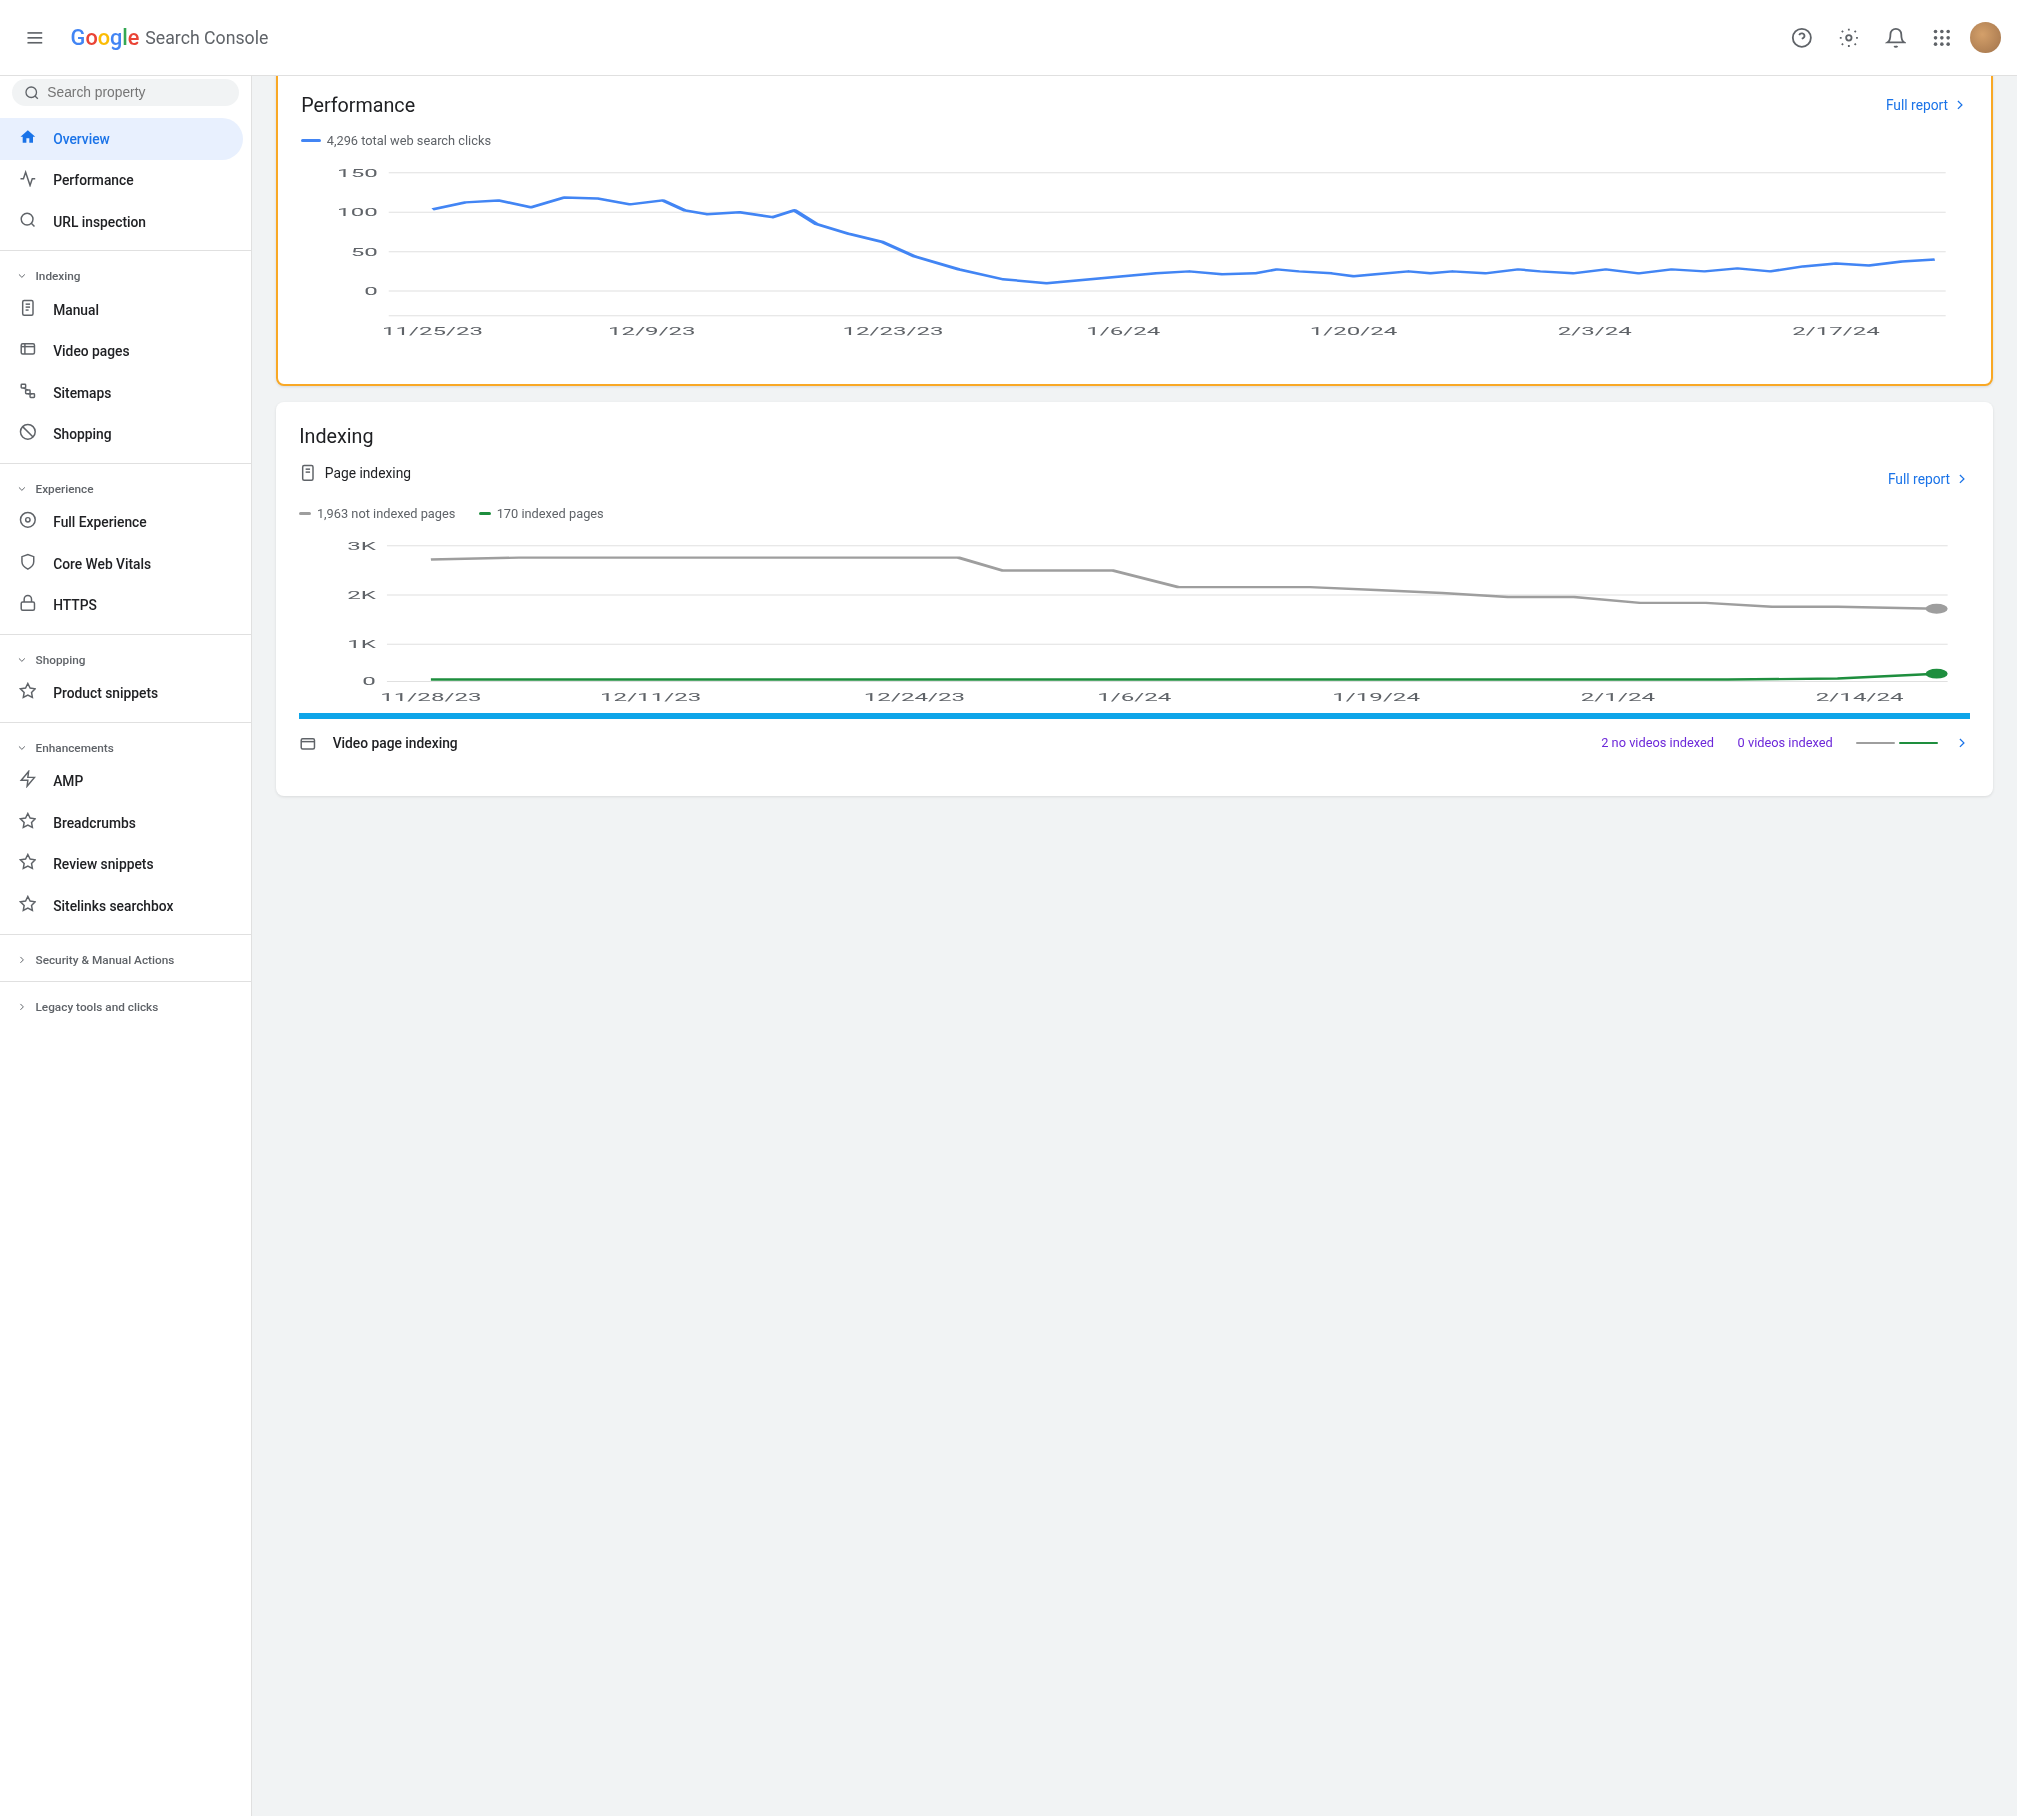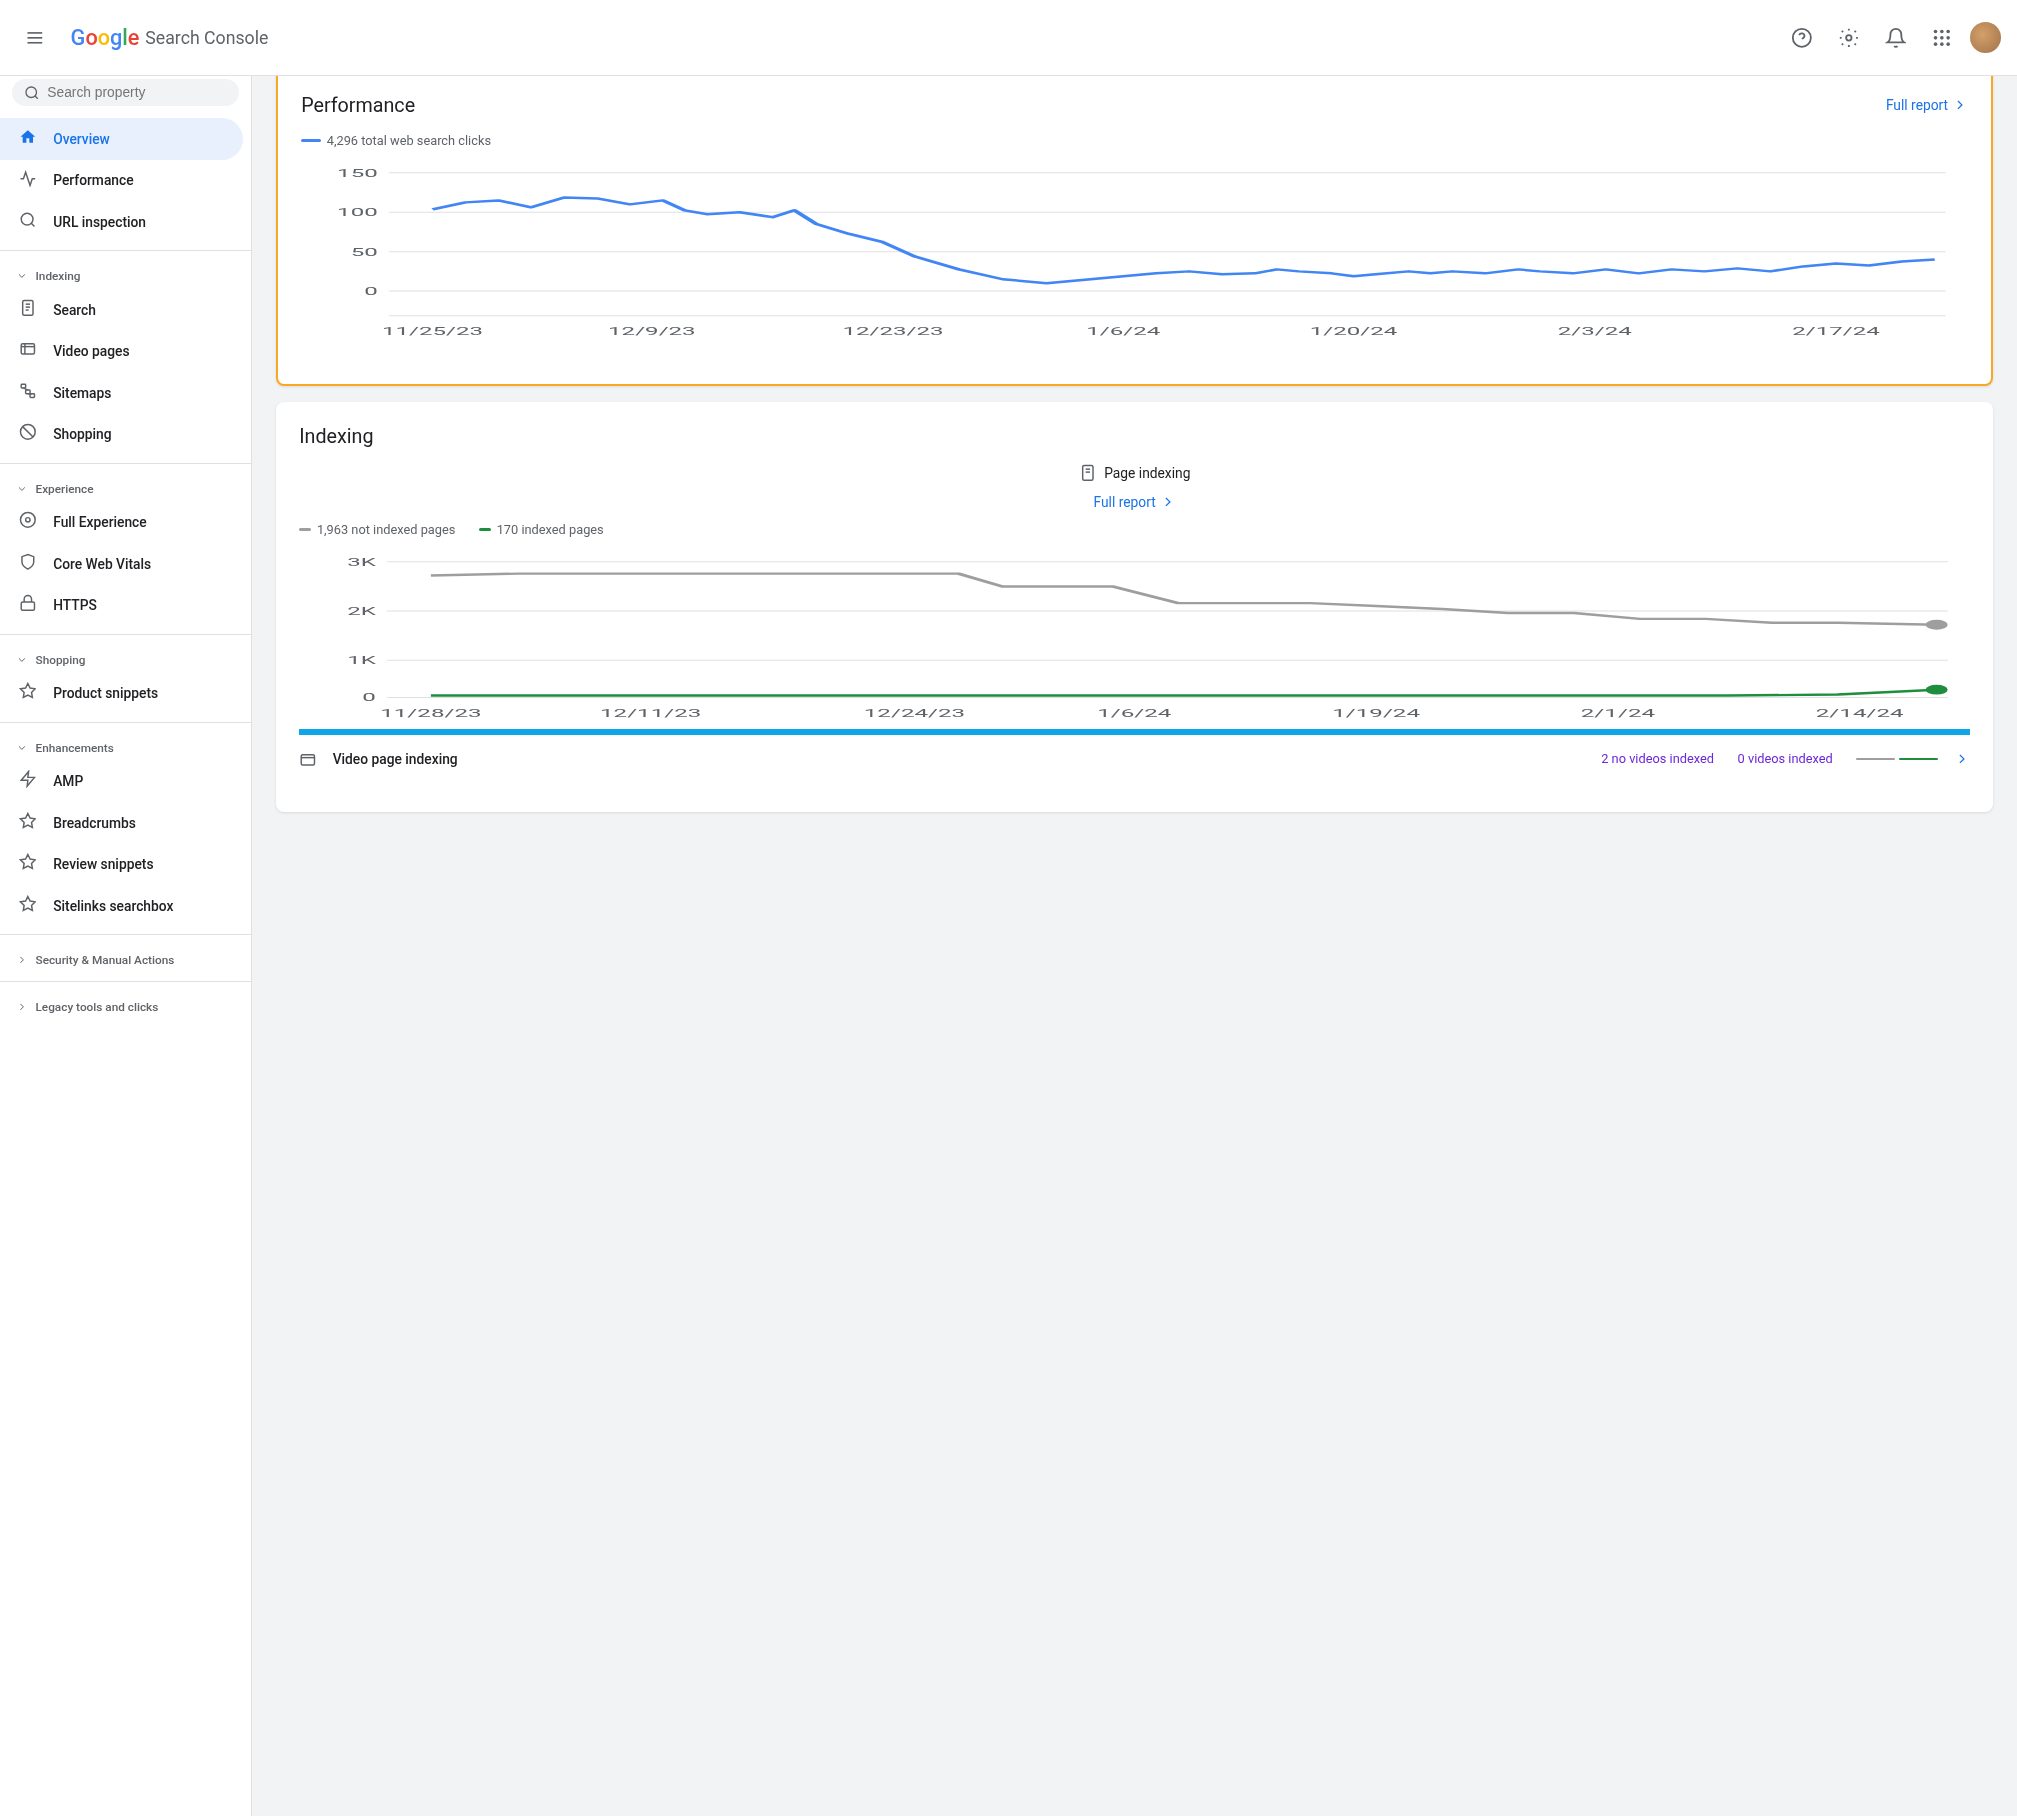--- a/index.html
+++ b/index.html
@@ -407,21 +407,21 @@
 
   <div class="nav-item">
     <span class="icon">
       <svg width="17.7" height="17.7" viewBox="0 0 24 24" fill="none" stroke="#5f6368" stroke-width="2">
           <rect x="5" y="2" width="14" height="20" rx="2"></rect>
           <line x1="9" y1="7" x2="15" y2="7"></line>
           <line x1="9" y1="11" x2="15" y2="11"></line>
           <line x1="9" y1="15" x2="13" y2="15"></line>
         </svg>
     </span>
-    <span>Search</span>
+    <span>Manual</span>
   </div>
 
   <div class="nav-item">
     <span class="icon">
       <svg width="17.7" height="17.7" viewBox="0 0 24 24" fill="none" stroke="#5f6368" stroke-width="2">
           <rect x="3" y="5" width="18" height="14" rx="2"></rect>
           <line x1="8" y1="5" x2="8" y2="19"></line>
           <line x1="3" y1="9" x2="21" y2="9"></line>
         </svg>
     </span>
@@ -613,21 +613,21 @@
         <polyline points="60,47 75,40 90,38 105,45 120,35 135,36 150,42 165,38 175,48 185,52 200,50 215,55 225,48 235,62 250,72 265,80 280,95 300,108 320,118 340,122 360,118 375,115 390,112 405,110 420,113 435,112 445,108 455,110 470,112 480,115 490,113 505,110 515,112 525,110 540,112 555,108 565,110 580,112 595,108 610,112 625,108 640,110 655,107 670,110 685,105 700,102 715,104 730,100 745,98" fill="none" stroke="#4285f4" stroke-width="2.5" stroke-linejoin="round"></polyline>
       </svg>
     </div>
   </div>
 
   <div class="card">
     <div class="card-header">
       <h2 class="card-title">Indexing</h2>
     </div>
 
-    <div style="display:flex; align-items:center; justify-content:space-between; margin-bottom:11.8px;flex-direction:column;">
+    <div style="display:flex; align-items:center; justify-content:space-between; margin-bottom:11.8px;">
       <div class="indexing-subtitle">
         <svg width="17.7" height="17.7" viewBox="0 0 24 24" fill="none" stroke="#5f6368" stroke-width="2">
           <rect x="5" y="2" width="14" height="20" rx="2"></rect>
             <line x1="9" y1="7" x2="15" y2="7"></line>
             <line x1="9" y1="11" x2="15" y2="11"></line>
         </svg>
         <span>Page indexing</span>
       </div>
       <a class="full-report-link">
         <span>Full report</span>

